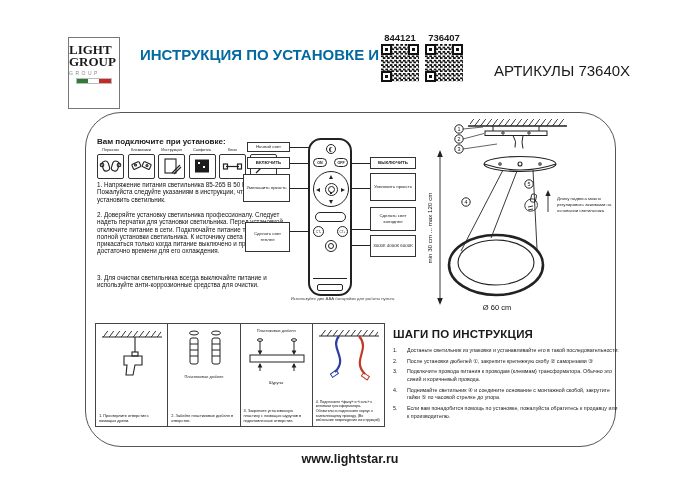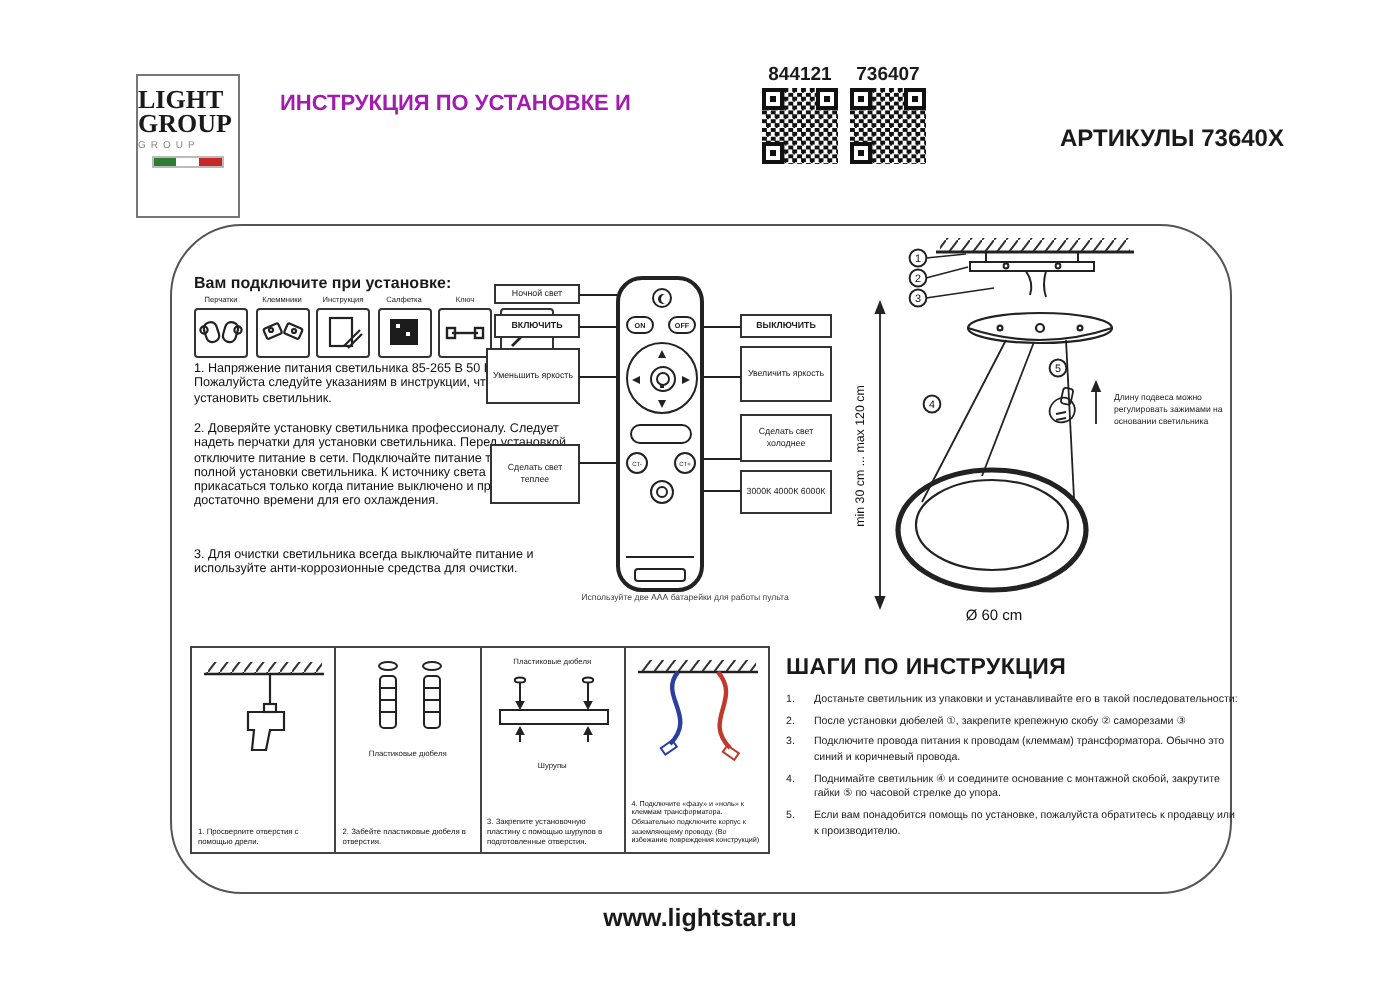--- a/index.html
+++ b/index.html
@@ -4,28 +4,28 @@
 <style>
   html,body{margin:0;padding:0;background:#fff;}
   .page{position:relative;width:700px;height:494px;background:#fff;overflow:hidden;
         font-family:"Liberation Sans",sans-serif;color:#1a1a1a;}
   .abs{position:absolute;}
   
   .logo{left:68px;top:37px;width:52px;height:72px;border:1.5px solid #777;box-sizing:border-box;}
   .logo .l1{font-family:"Liberation Serif",serif;font-weight:bold;font-size:13px;line-height:.92;margin-top:6px;}
   .logo .grp{font-size:5px;letter-spacing:2.5px;color:#888;margin-top:2px;}
   .logo .flag{width:34px;height:3.5px;margin:2.5px auto 0;background:linear-gradient(90deg,#2e7d32 0 33%,#fff 33% 66%,#c62828 66% 100%);border:.5px solid #bbb;}
-  .title{left:140px;top:45px;width:250px;font-size:11px;font-weight:bold;line-height:1.3;color:#a21caf;}
+  .title{left:140px;top:45px;width:250px;font-size:15px;font-weight:bold;line-height:1.3;color:#0369a1;}
   .qrlab{width:40px;text-align:center;font-size:9.5px;font-weight:bold;}
   .qr{width:38px;height:38px;background:repeating-conic-gradient(#111 0% 25%,#fff 0% 50%);background-size:4.4px 4.4px;}
   .qr .f{position:absolute;width:11px;height:11px;background:#fff;border:2px solid #111;box-sizing:border-box;}
   .qr .f::after{content:"";position:absolute;left:2px;top:2px;width:3px;height:3px;background:#111;}
   .f.tl{left:0;top:0}.f.tr{right:0;top:0}.f.bl{left:0;bottom:0}
   .series{left:482px;top:48px;width:160px;text-align:center;font-size:10.5px;font-weight:bold;}
-  .articles{left:482px;top:62px;width:160px;text-align:right;font-size:12px;font-weight:bold;}
+  .articles{left:482px;top:62px;width:160px;text-align:center;font-size:15px;font-weight:normal;}
   
   .frame{left:85px;top:112px;width:531px;height:335px;border:1.5px solid #555;border-radius:36px;box-sizing:border-box;}
   
   .tools-h{left:97px;top:137px;font-size:8px;font-weight:bold;}
   .tools{left:97px;top:148px;display:flex;gap:3.5px;}
   .tool{width:27px;}
   .tlab{font-size:3.8px;height:6px;text-align:center;white-space:nowrap;color:#222;}
   .tbox{width:27px;height:25px;border:1.5px solid #333;border-radius:2px;box-sizing:border-box;display:flex;align-items:center;justify-content:center;}
   .para{left:97px;width:190px;font-size:6.3px;line-height:1.16;color:#111;}
   

